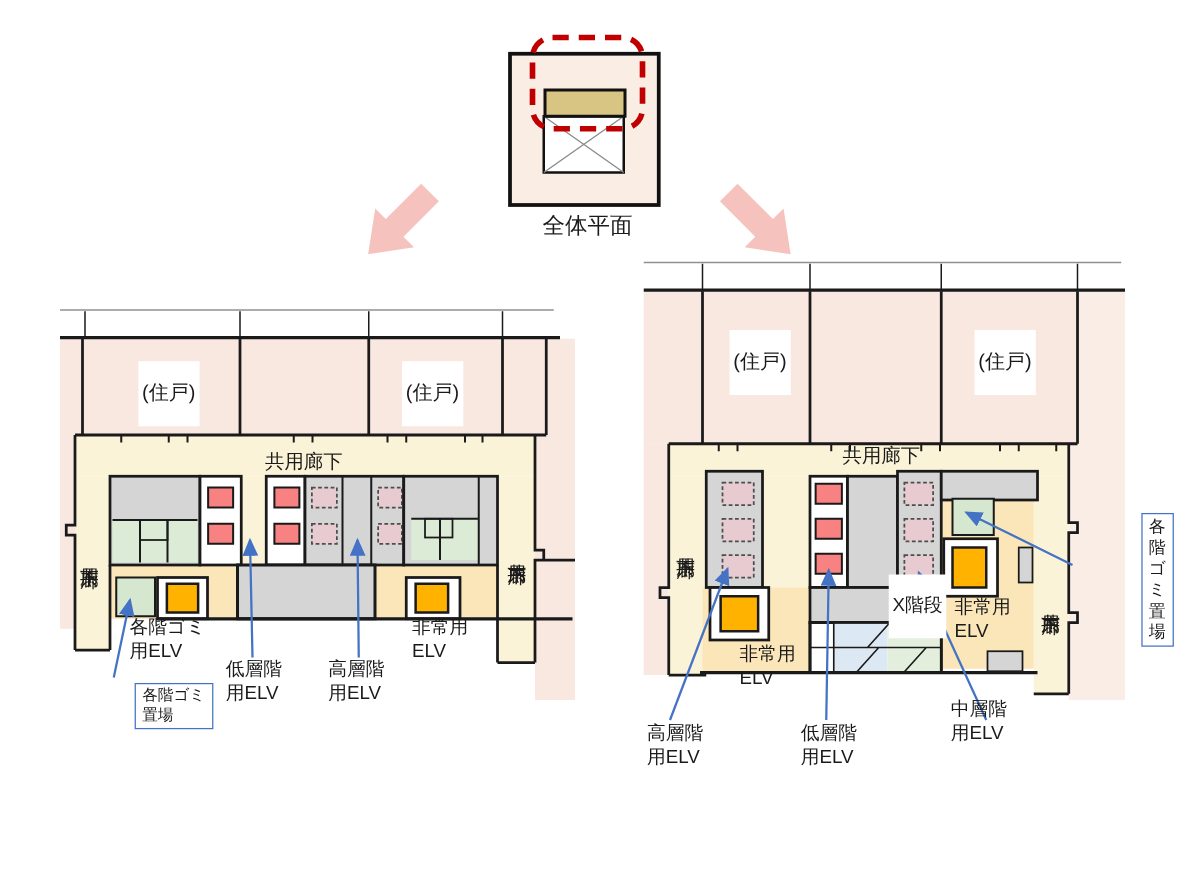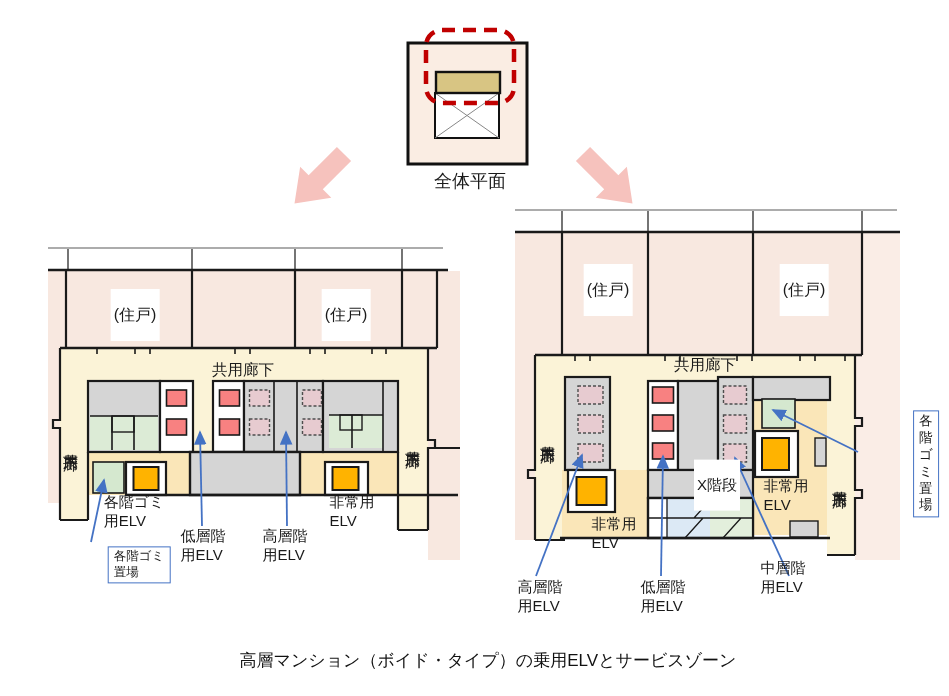--- a/index.html
+++ b/index.html
@@ -194,28 +194,27 @@
   <div class="lbl" style="left:285px;top:546px;">高層階
 用ELV</div>
   <div class="lbl boxlbl small" style="left:103px;top:565px;">各階ゴミ
 置場</div>
 
   <div class="lbl chip" style="left:608px;top:290px;font-size:16px;">(住戸)</div>
   <div class="lbl chip" style="left:804px;top:290px;font-size:16px;">(住戸)</div>
   <div class="lbl" style="left:705px;top:365px;font-size:15.5px;">共用廊下</div>
   <div class="lbl vlbl" style="left:548px;top:436px;">共用廊下</div>
   <div class="lbl vlbl" style="left:840px;top:481px;">共用廊下</div>
-  <div class="lbl chip" style="left:717px;top:485px;">X階段</div>
+  <div class="lbl chip" style="left:734px;top:485px;">X階段</div>
   <div class="lbl" style="left:614px;top:534px;">非常用
 ELV</div>
   <div class="lbl" style="left:786px;top:496px;">非常用
 ELV</div>
   <div class="lbl boxlbl mid" style="left:890px;top:464px;">各階ゴミ
 置場</div>
   <div class="lbl" style="left:540px;top:597px;">高層階
 用ELV</div>
   <div class="lbl" style="left:663px;top:597px;">低層階
 用ELV</div>
   <div class="lbl" style="left:783px;top:578px;">中層階
 用ELV</div>
 
-  <div class="lbl caption" style="left:488px;top:661px;white-space:nowrap;">高層マンション（ボイド・タイプ）の乗用ELVとサービスゾーン</div>
 </div>
 
 </body></html>

